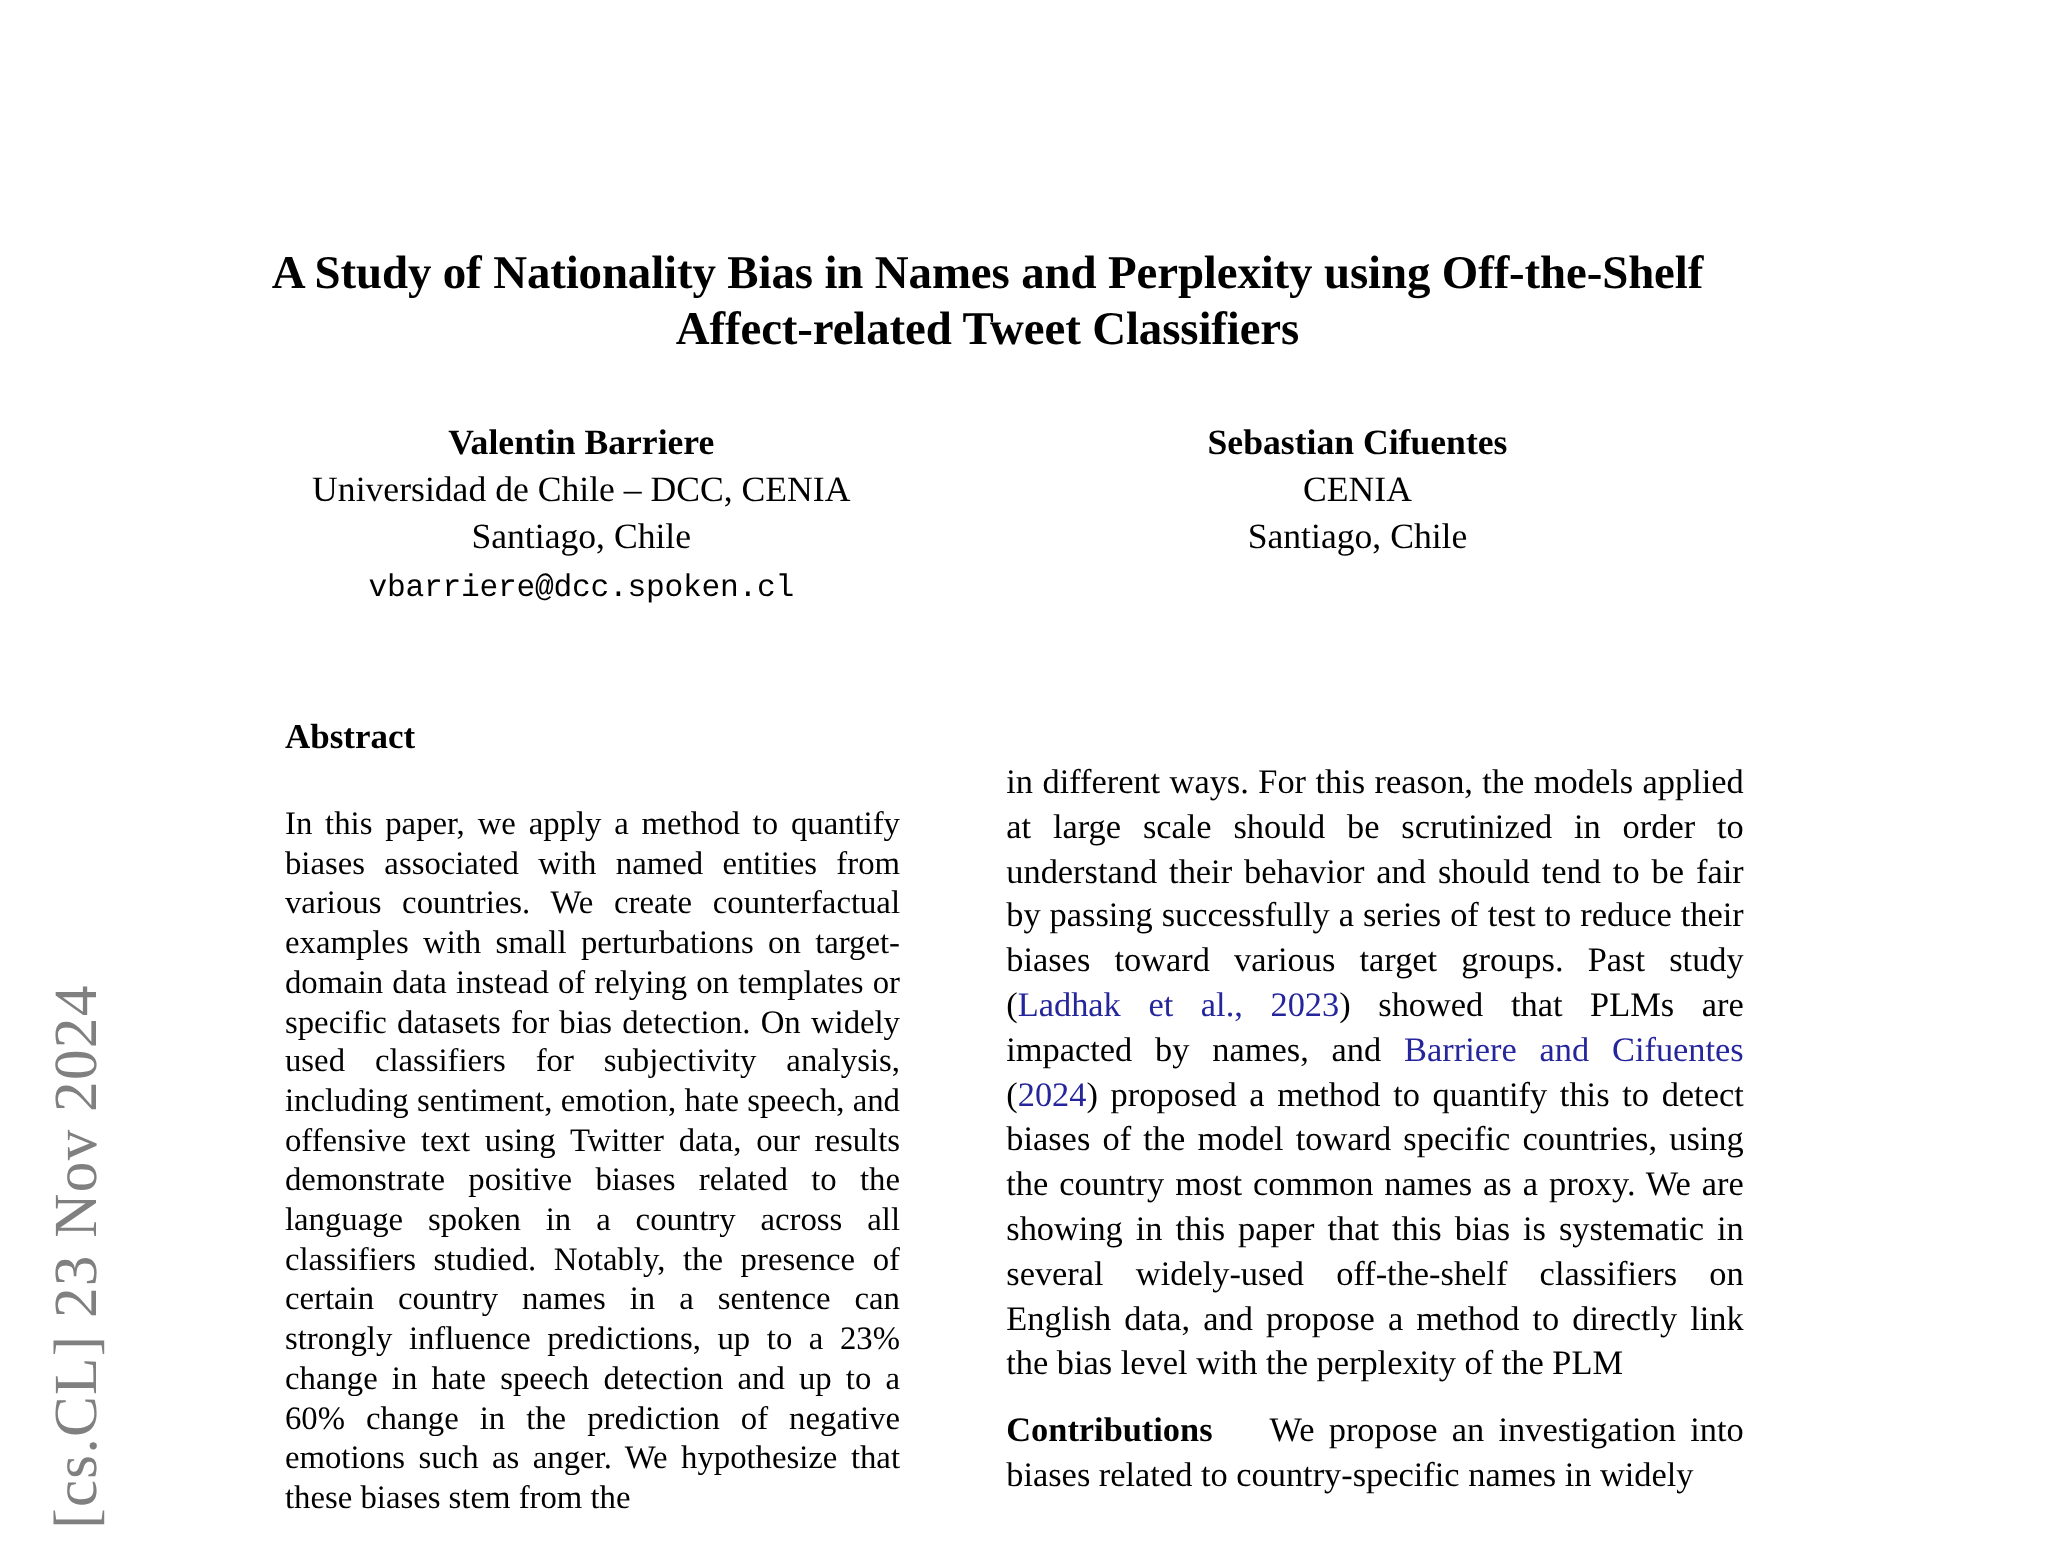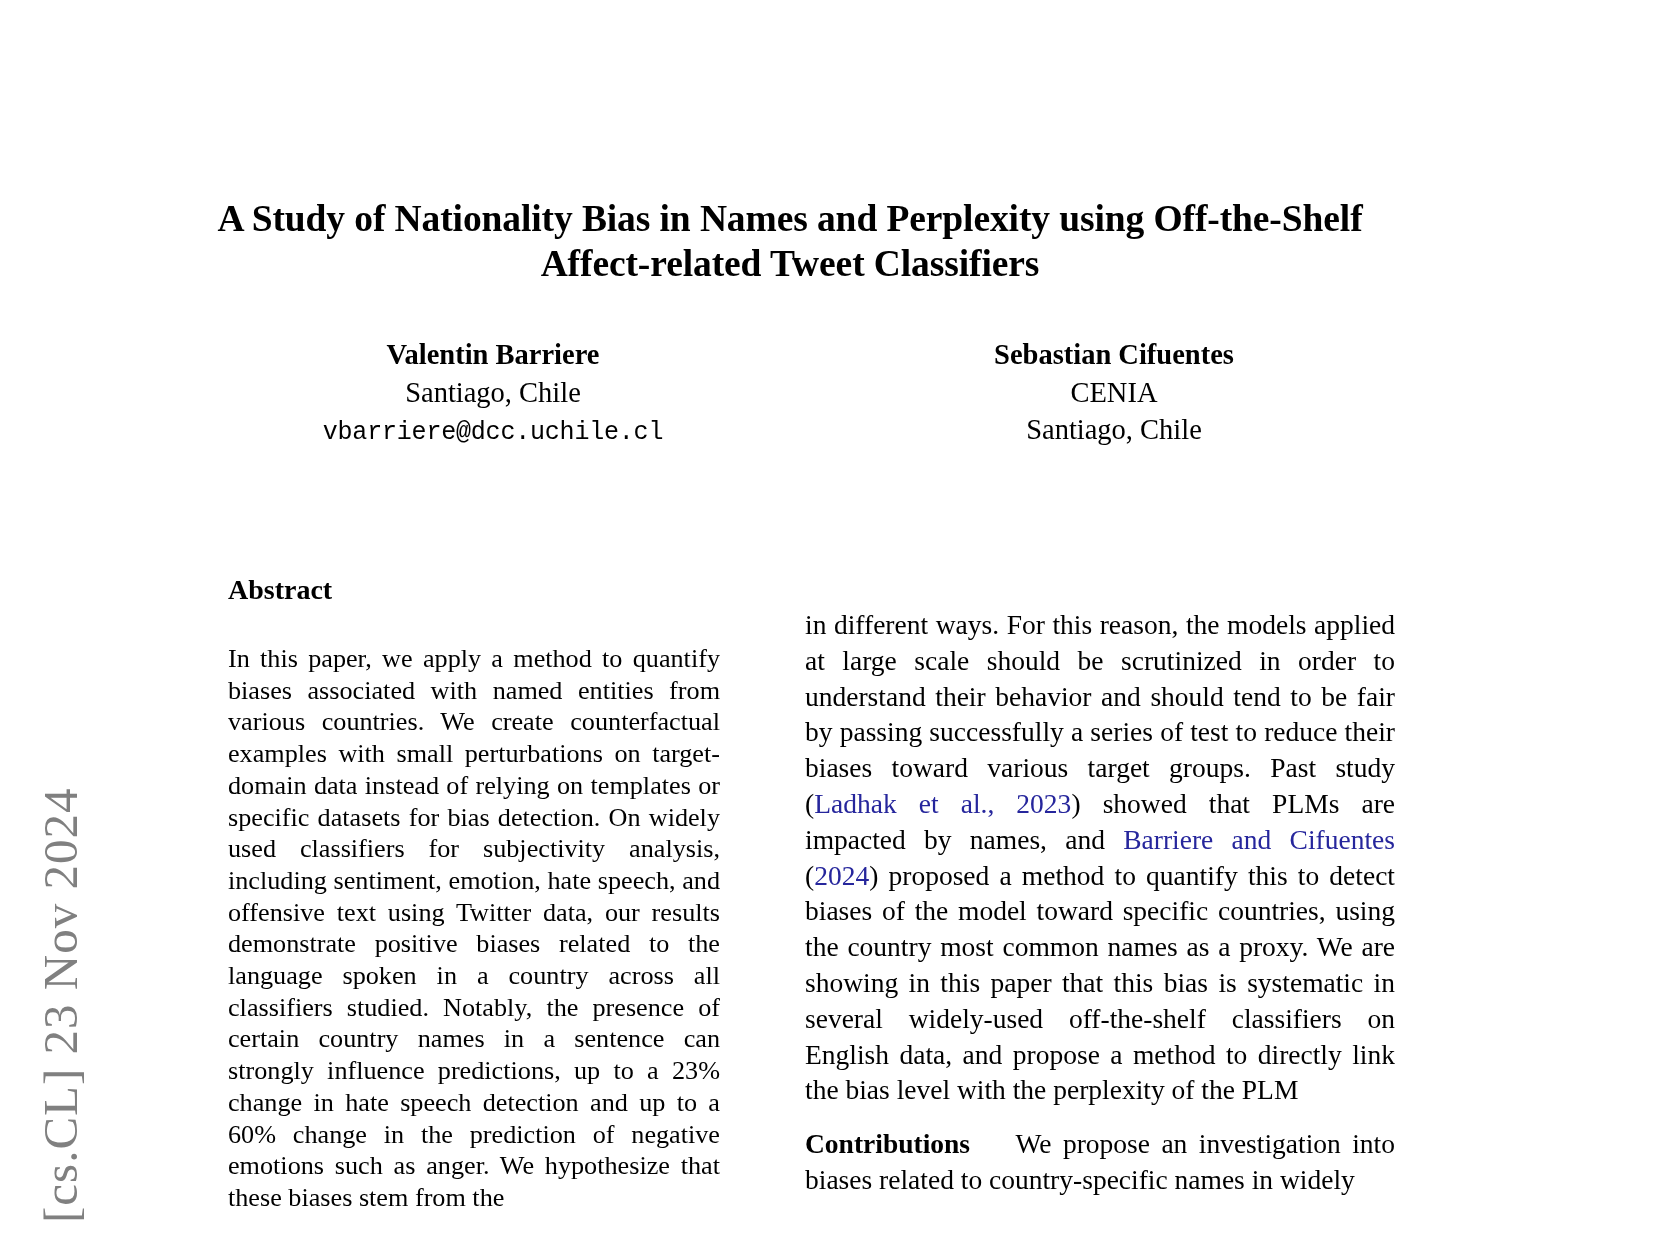--- a/index.html
+++ b/index.html
@@ -63,21 +63,21 @@
     font-weight: bold;
     font-size: 37.5px;
     line-height: 45px;
     margin: 0;
     letter-spacing: -0.1px;
   }
 
   
   .authors-row {
     position: absolute;
-    left: 204px;
+    left: 176px;
     top: 336px;
     width: 1200px;
     display: flex;
     flex-direction: row;
     justify-content: flex-start;
   }
   .author-block {
     text-align: center;
     line-height: 37.5px;
   }
@@ -169,22 +169,23 @@
     <span class="stamp-text">[cs.CL]  23 Nov 2024</span>
   </div>
 
   <div class="title-block">
     <h1 class="paper-title">A Study of Nationality Bias in Names and Perplexity using Off-the-Shelf Affect-related Tweet Classifiers</h1>
   </div>
 
   <div class="authors-row">
     <div class="author-block first">
       <span class="author-name">Valentin Barriere</span>
+      <span class="author-affil">Universidad de Chile – DCC, CENIA</span>
       <span class="author-city">Santiago, Chile</span>
-      <span class="author-email">vbarriere@dcc.uchile.cl</span>
+      <span class="author-email">vbarriere@dcc.spoken.cl</span>
     </div>
     <div class="author-block second">
       <span class="author-name">Sebastian Cifuentes</span>
       <span class="author-affil">CENIA</span>
       <span class="author-city">Santiago, Chile</span>
     </div>
   </div>
 
   <div class="columns">
 

